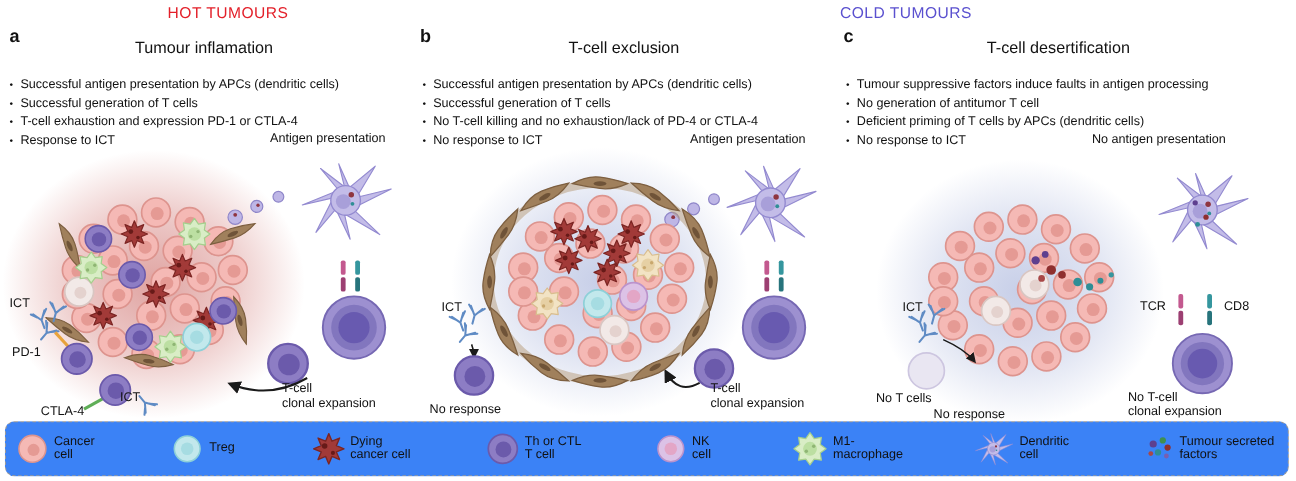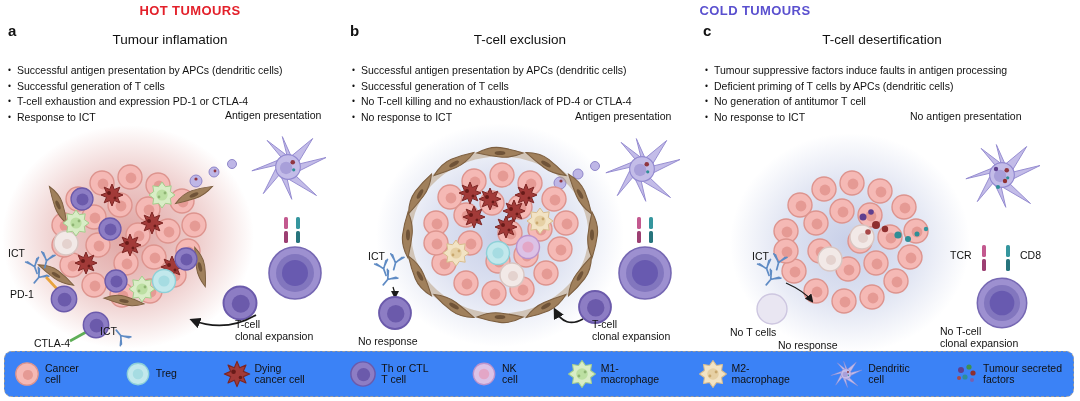--- a/index.html
+++ b/index.html
@@ -1,18 +1,18 @@
 <!DOCTYPE html>
 <html><head>
 <meta charset="utf-8">
 <style>
   html,body{margin:0;padding:0;background:#fff;}
   #fig{position:relative;width:1080px;height:401px;background:#fff;overflow:hidden;
        font-family:"Liberation Sans",sans-serif;color:#111;}
-  .hdr{position:absolute;top:3px;font-size:13px;font-weight:bold;letter-spacing:.4px;text-align:center;width:200px;}
+  .hdr{position:absolute;top:3px;font-size:13px;font-weight:normal;letter-spacing:.4px;text-align:center;width:200px;}
   #hdr-hot{left:90px;color:#e3202a;}
   #hdr-cold{left:655px;color:#5a50cf;}
   .plet{position:absolute;top:22px;font-size:15px;font-weight:bold;}
   .ptitle{position:absolute;top:32px;width:200px;text-align:center;font-size:13.5px;}
   .bullets{position:absolute;margin:0;padding:0;list-style:none;font-size:10.5px;line-height:15.5px;}
   .bullets li{position:relative;padding-left:9px;white-space:nowrap;}
   .bullets li::before{content:"•";position:absolute;left:0;top:0;font-size:8.5px;}
   .lbl{position:absolute;font-size:10.5px;line-height:12px;z-index:5;}
   .ctr{text-align:left;}
   .pre{white-space:pre-line;}
@@ -176,22 +176,22 @@
     <li>Response to ICT</li>
   </ul>
   <ul class="bullets" style="left:352px;top:63px;width:345px">
     <li>Successful antigen presentation by APCs (dendritic cells)</li>
     <li>Successful generation of T cells</li>
     <li>No T-cell killing and no exhaustion/lack of PD-4 or CTLA-4</li>
     <li>No response to ICT</li>
   </ul>
   <ul class="bullets" style="left:705px;top:63px;width:372px">
     <li>Tumour suppressive factors induce faults in antigen processing</li>
+    <li>No generation of antitumor T cell</li>
     <li>Deficient priming of T cells by APCs (dendritic cells)</li>
-    <li>No generation of antitumor T cell</li>
     <li>No response to ICT</li>
   </ul>
 
   <svg class="panel-art" style="left:0;top:105px" width="355" height="247" viewBox="0 0 355 247">
     <ellipse cx="128" cy="132" rx="126" ry="112" fill="url(#glowRed)"></ellipse>
 
     <g>
       <circle cx="196" cy="76" r="6" fill="#beb6e6" stroke="#8f86c9"></circle>
       <circle cx="214" cy="67" r="5" fill="#beb6e6" stroke="#8f86c9"></circle>
       <circle cx="232" cy="59" r="4.5" fill="#beb6e6" stroke="#8f86c9"></circle>
@@ -385,26 +385,20 @@
         </svg>
       <span class="li-label" style="width:26px">NK cell</span>
     </div>
     <div class="li-item">
       <svg width="30" height="30" viewBox="-16 -16 32 32">
           <use href="#sym-m1" transform="scale(1.1)"></use>
         </svg>
       <span class="li-label" style="width:58px">M1-macrophage</span>
     </div>
     <div class="li-item">
-      <svg width="30" height="30" viewBox="-16 -16 32 32">
-          <use href="#sym-m2" transform="scale(1.1)"></use>
-        </svg>
-      <span class="li-label" style="width:58px">M2-macrophage</span>
-    </div>
-    <div class="li-item">
       <svg width="36" height="32" viewBox="-44 -40 88 80">
           <use href="#sym-dendritic"></use>
         </svg>
       <span class="li-label" style="width:48px">Dendritic cell</span>
     </div>
     <div class="li-item">
       <svg width="24" height="26" viewBox="-12 -12 24 24">
           <use href="#sym-factors"></use>
         </svg>
       <span class="li-label" style="width:82px">Tumour secreted factors</span>

